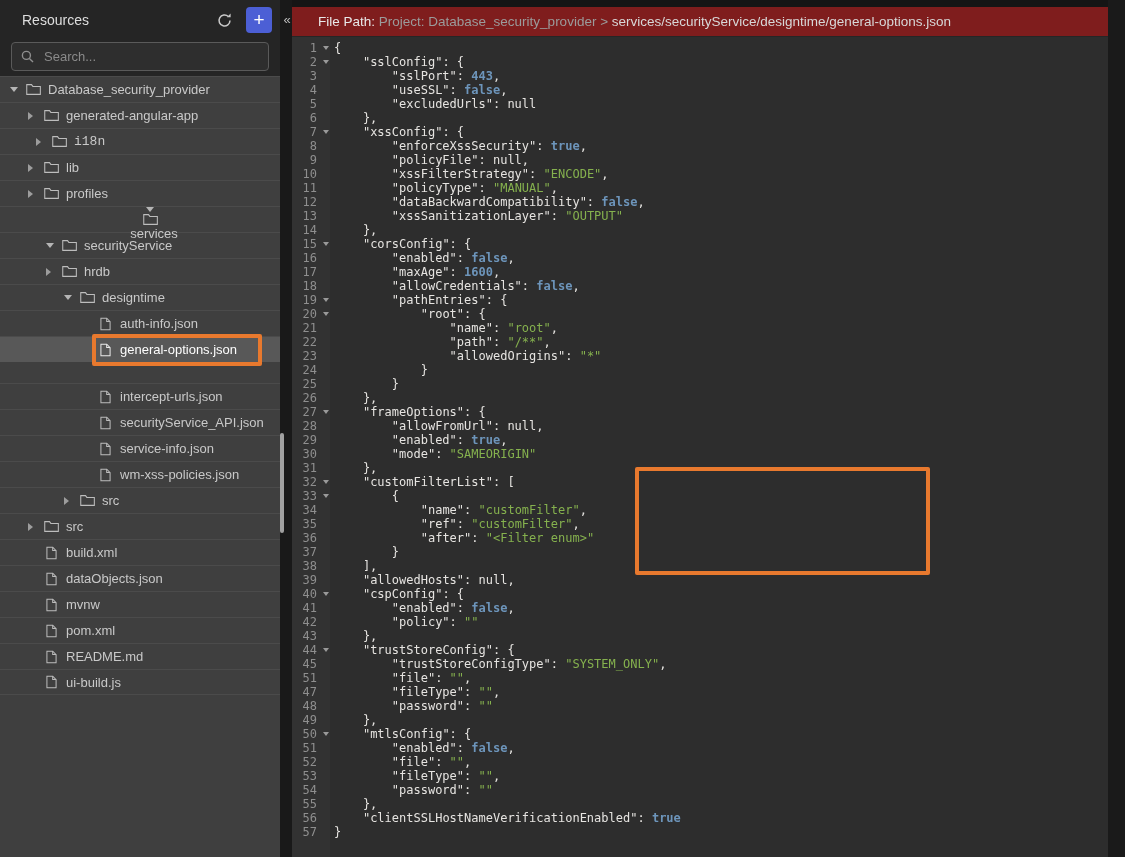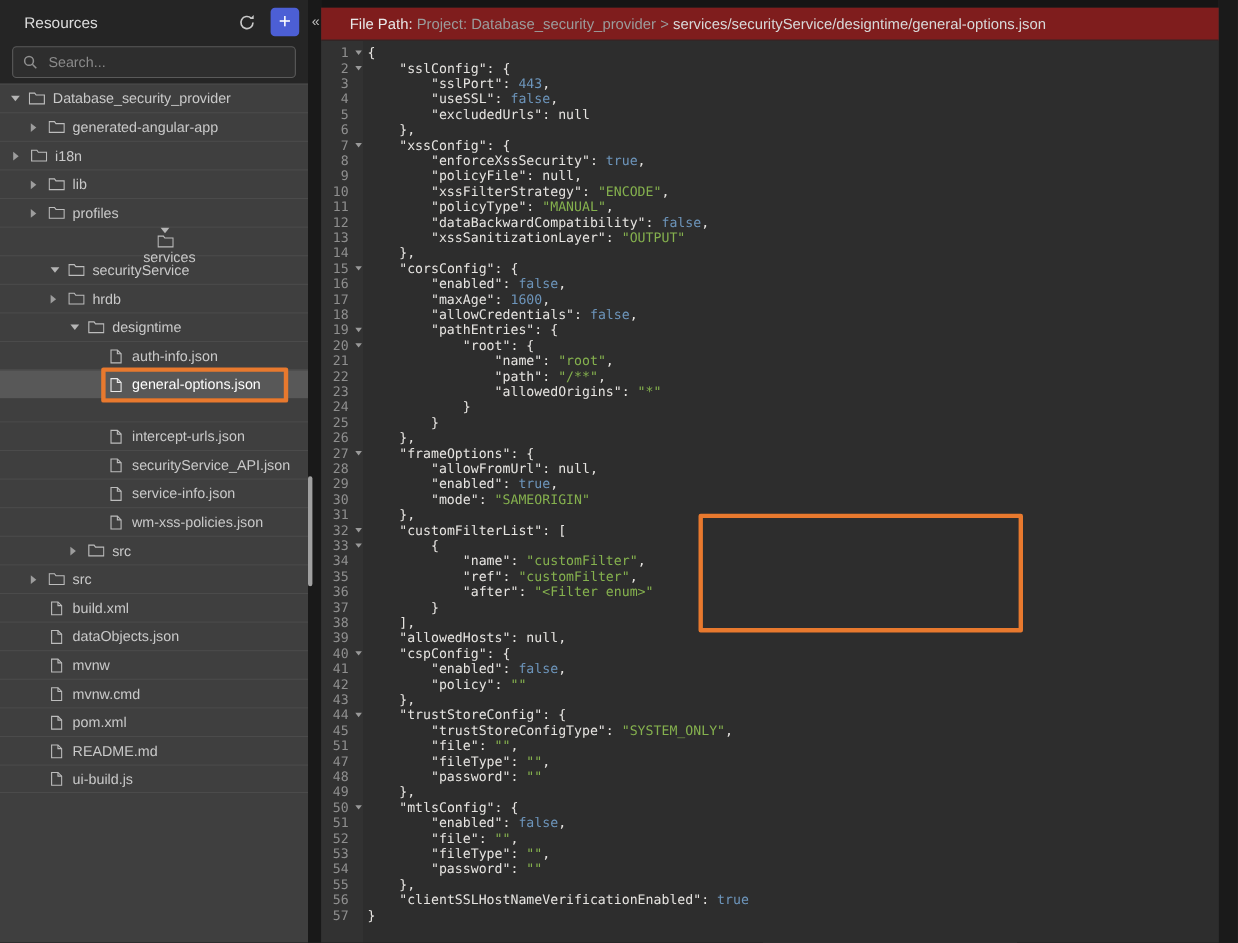--- a/index.html
+++ b/index.html
@@ -61,21 +61,21 @@
 
   .code{position:absolute;top:37px;left:0;right:0;bottom:0;background:#2d2d2d;display:flex;
         font-family:"DejaVu Sans Mono",monospace;font-size:12px;line-height:14px;overflow:hidden;}
   .gutter{width:38px;flex:none;background:#323232;padding-top:4px;box-sizing:border-box;}
   .gutter-line{position:relative;height:14px;padding-right:13px;text-align:right;color:#8f8f8f;}
   .fold{position:absolute;right:1px;top:5px;width:0;height:0;border-left:3.5px solid transparent;
         border-right:3.5px solid transparent;border-top:4px solid #9a9a9a;cursor:pointer;}
   .code-lines{padding:4px 0 0 4px;white-space:pre;color:#e6e4e1;}
   .code-line{height:14px;}
   .code-line .s{color:var(--str,#85b14e);}
-  .code-line .n{color:var(--num,#6d95bb);}
+  .code-line .n{color:var(--num,#6d95bb);font-weight:bold;}
 </style>
 </head>
 <body>
 
 <div class="app">
 
   <div class="sidebar">
     <div class="sidebar-top">
       <div class="sidebar-header">
         <span class="sidebar-title">Resources</span>
@@ -109,21 +109,21 @@
         </div>
         <div class="tree-row" style="padding-left: 28px;">
           <span class="arrow collapsed"></span>
           <span class="tree-icon">
             <svg width="15" height="13" viewBox="0 0 16 13">
               <path d="M.8 1.3h5.1l1.4 1.9h8v8.5H.8z" fill="none" stroke="currentColor" stroke-width="1.1"></path>
             </svg>
           </span>
           <span class="tree-label">generated-angular-app</span>
         </div>
-        <div class="tree-row" style="padding-left: 12px;">
+        <div class="tree-row" style="padding-left: 36px; font-family: Liberation Mono, monospace;">
           <span class="arrow collapsed"></span>
           <span class="tree-icon">
             <svg width="15" height="13" viewBox="0 0 16 13">
               <path d="M.8 1.3h5.1l1.4 1.9h8v8.5H.8z" fill="none" stroke="currentColor" stroke-width="1.1"></path>
             </svg>
           </span>
           <span class="tree-label">i18n</span>
         </div>
         <div class="tree-row" style="padding-left: 28px;">
           <span class="arrow collapsed"></span>
@@ -279,30 +279,20 @@
         </div>
         <div class="tree-row" style="padding-left: 28px;">
           <span class="arrow"></span>
           <span class="tree-icon">
             <svg width="11" height="14" viewBox="0 0 12 14">
               <path d="M1 .7h6.3L11 4.4v9H1z" fill="none" stroke="currentColor" stroke-width="1.1"></path>
               <path d="M7.3 .7v3.7H11" fill="none" stroke="currentColor" stroke-width="1.1"></path>
             </svg>
           </span>
           <span class="tree-label">mvnw</span>
-        </div>
-        <div class="tree-row" style="padding-left: 28px;">
-          <span class="arrow"></span>
-          <span class="tree-icon">
-            <svg width="11" height="14" viewBox="0 0 12 14">
-              <path d="M1 .7h6.3L11 4.4v9H1z" fill="none" stroke="currentColor" stroke-width="1.1"></path>
-              <path d="M7.3 .7v3.7H11" fill="none" stroke="currentColor" stroke-width="1.1"></path>
-            </svg>
-          </span>
-          <span class="tree-label">mvnw.cmd</span>
         </div>
         <div class="tree-row" style="padding-left: 28px;">
           <span class="arrow"></span>
           <span class="tree-icon">
             <svg width="11" height="14" viewBox="0 0 12 14">
               <path d="M1 .7h6.3L11 4.4v9H1z" fill="none" stroke="currentColor" stroke-width="1.1"></path>
               <path d="M7.3 .7v3.7H11" fill="none" stroke="currentColor" stroke-width="1.1"></path>
             </svg>
           </span>
           <span class="tree-label">pom.xml</span>

